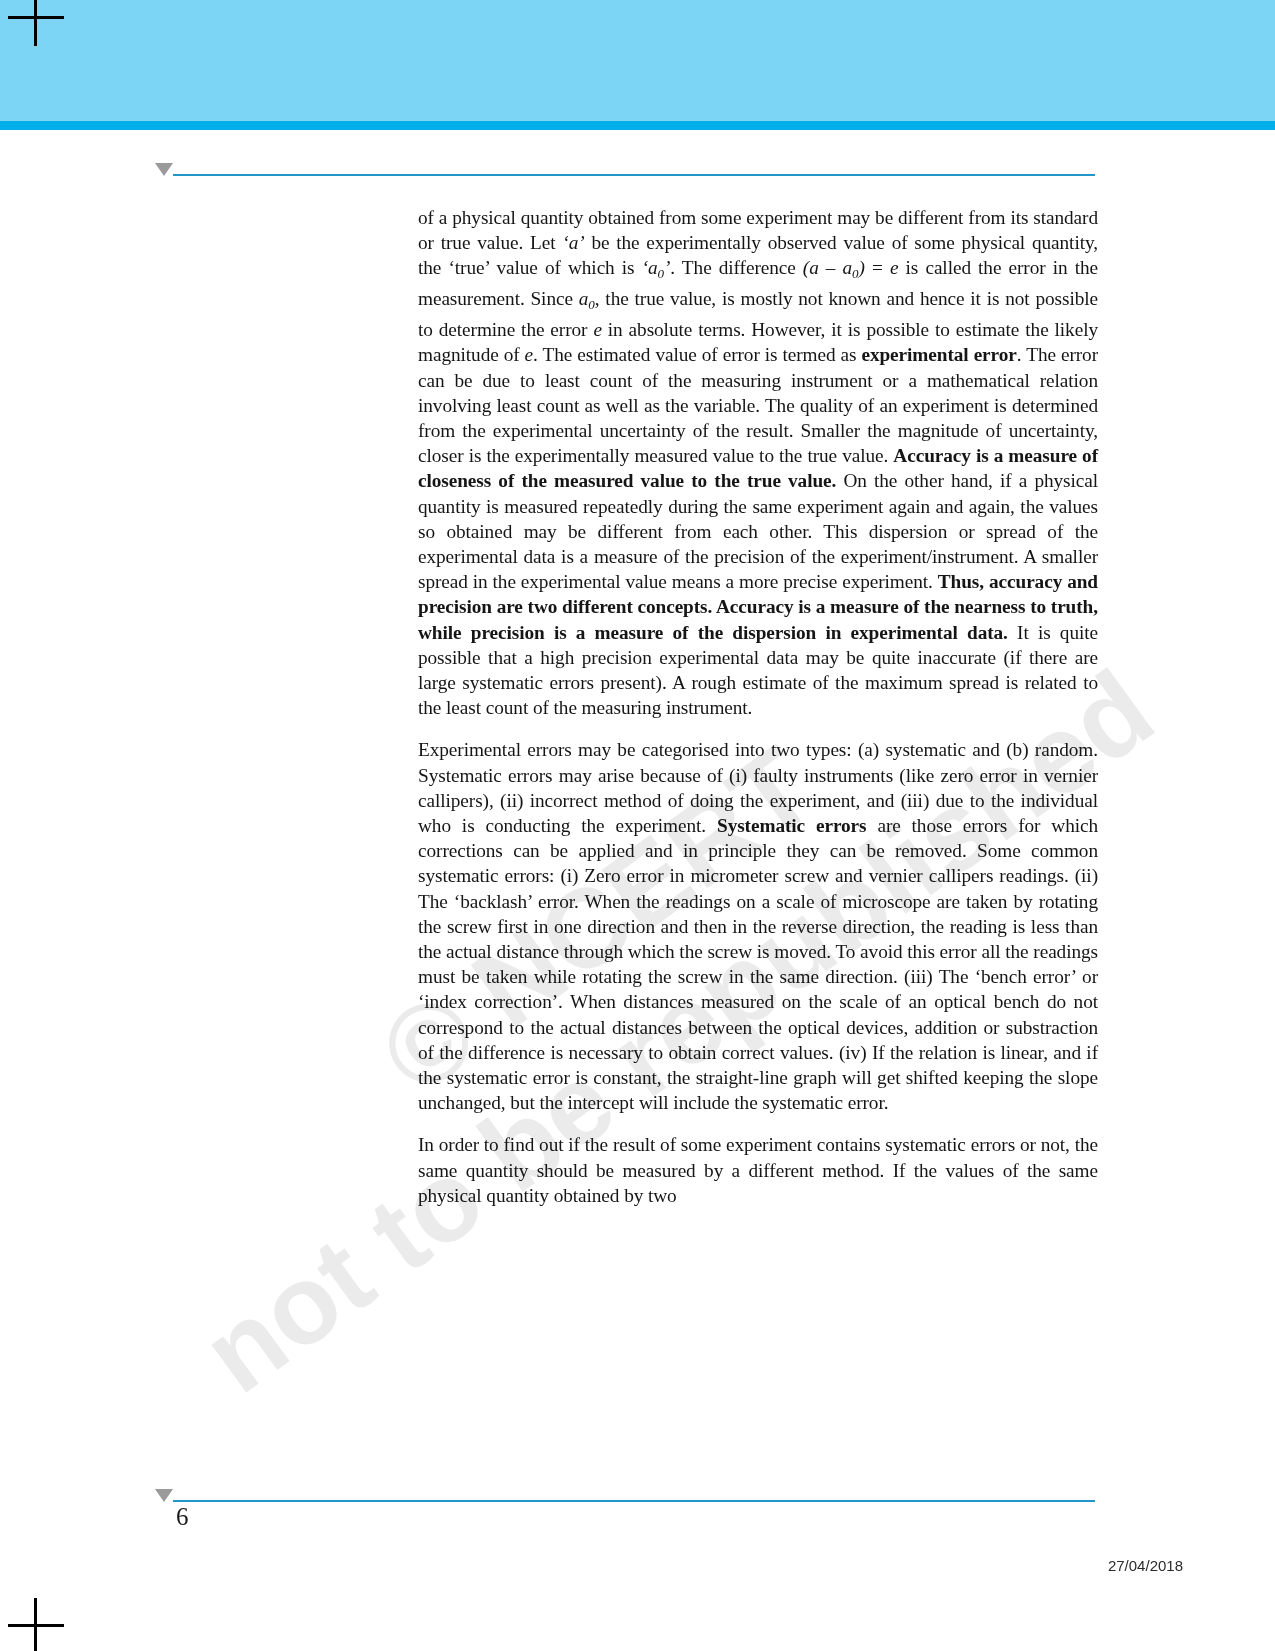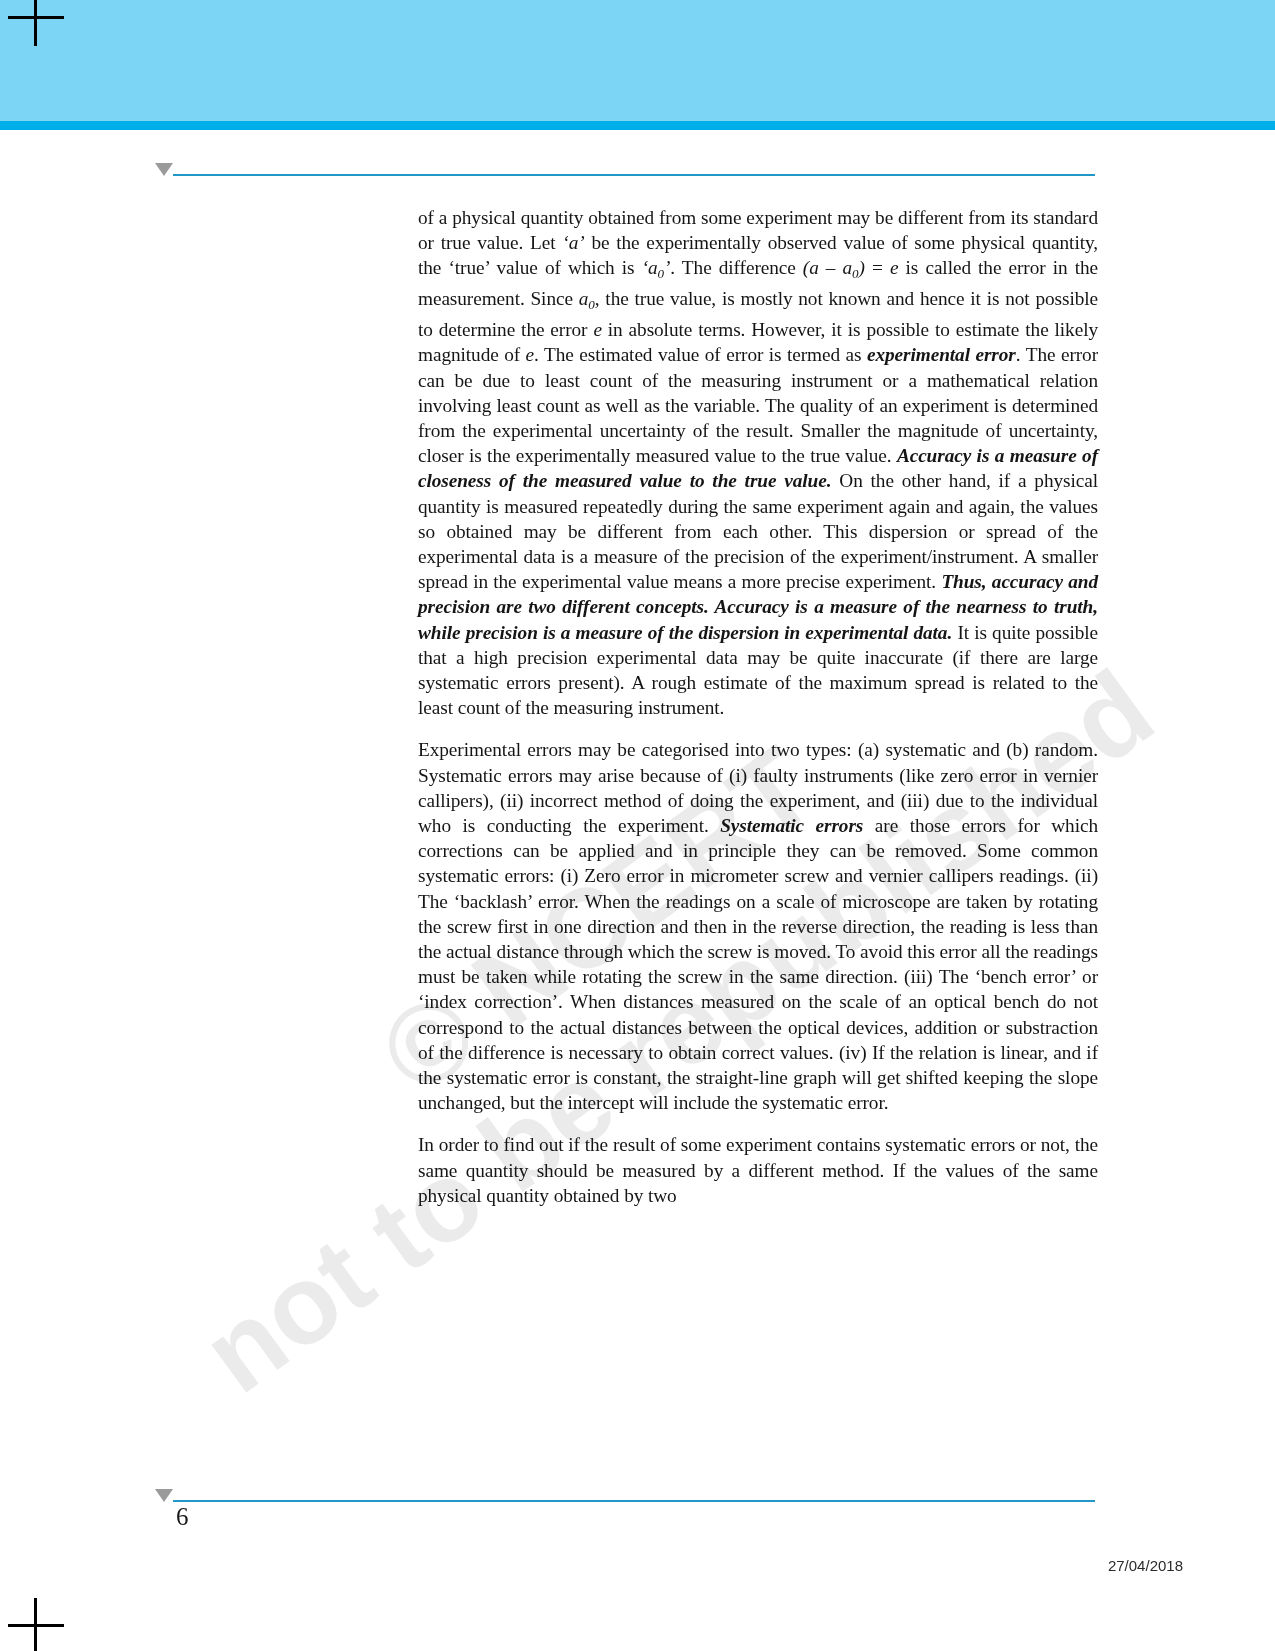--- a/index.html
+++ b/index.html
@@ -103,21 +103,21 @@
   .para {
     margin: 0 0 17px 0;
     font-size: 19.3px;
     line-height: 25.2px;
     text-align: justify;
     color: #151515;
     font-family: "Liberation Serif", "DejaVu Serif", serif;
     letter-spacing: -0.08px;
   }
   .para:last-child { margin-bottom: 10px; }
-  .para b { font-weight: bold; font-style: italic; }
+  .para b { font-weight: bold; }
   .para i { font-style: italic; }
   .para .sub {
     font-size: 0.68em;
     vertical-align: -0.28em;
     font-style: italic;
   }
 
   
   .watermark {
     position: absolute;

